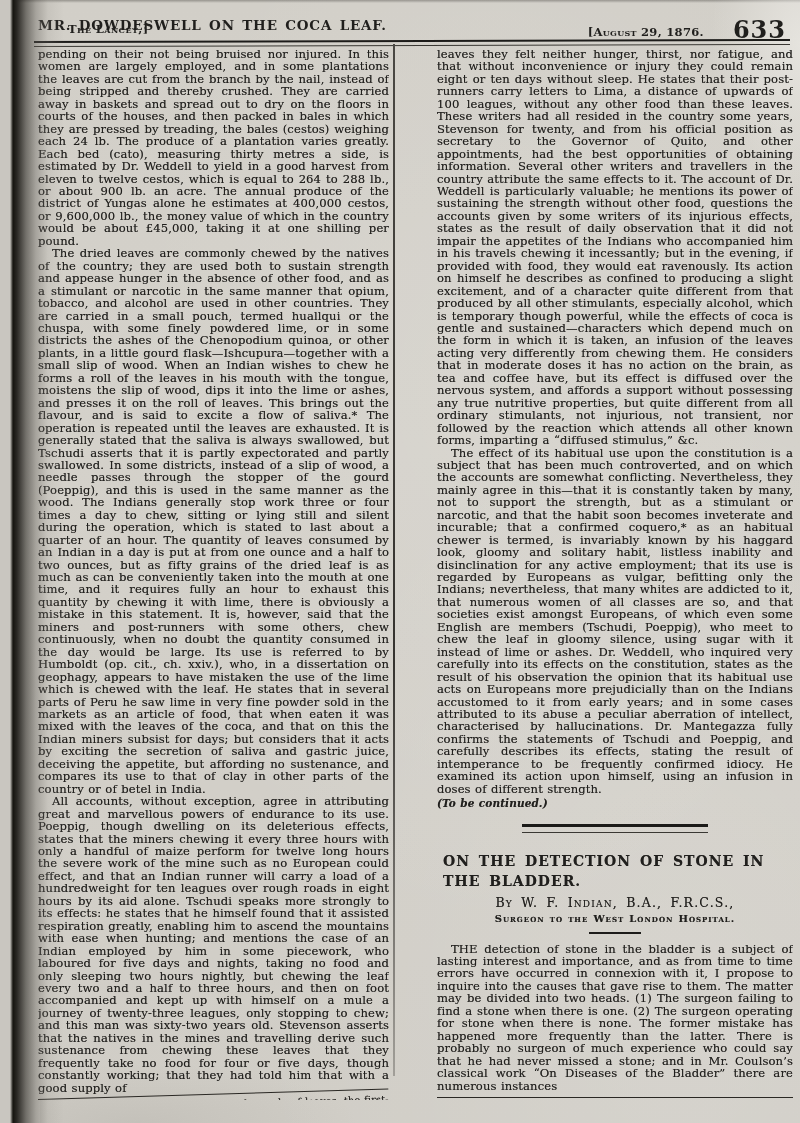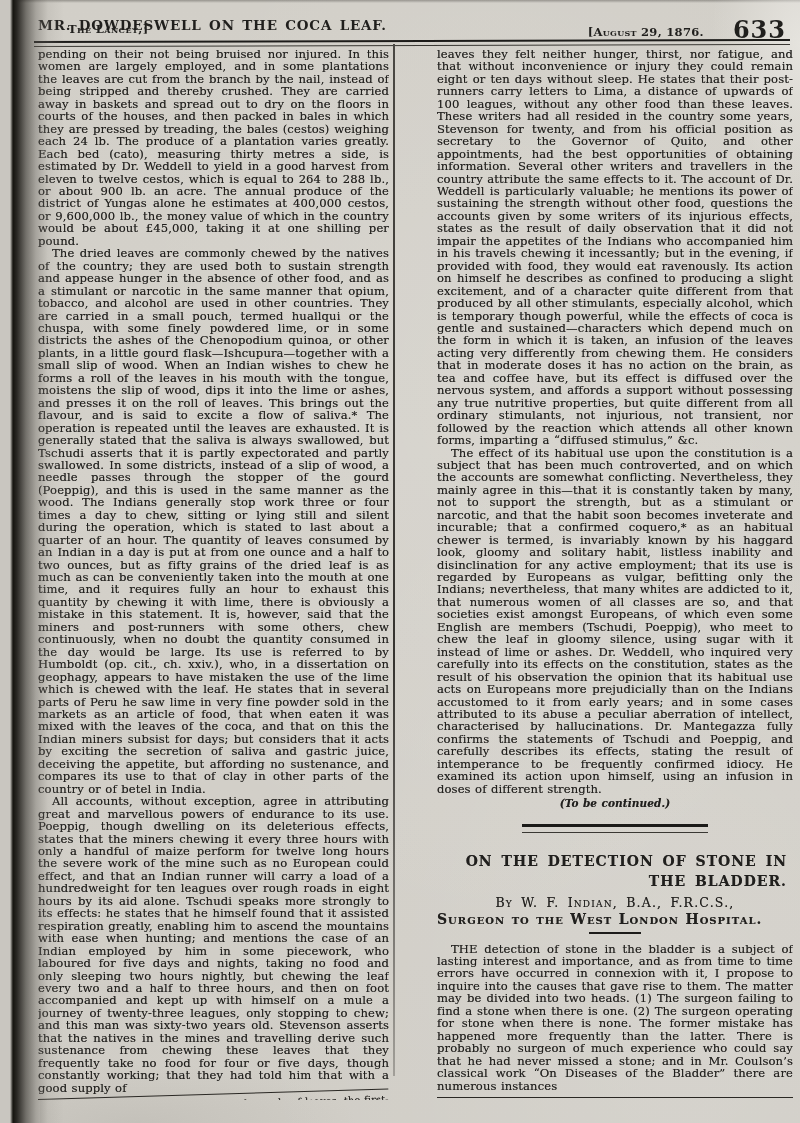--- a/index.html
+++ b/index.html
@@ -43,29 +43,29 @@
   .col p.noindent{text-indent:0;}
   .col-left{left:38px;width:351px;height:1052px;}
   .col-right{left:398px;width:356px;height:1052px;margin-left:39px;}
   .col-rule{position:absolute;left:393px;top:44px;width:1.5px;height:1032px;
     background:linear-gradient(180deg,#4a4843 0%,#35332f 60%,rgba(70,68,63,.35) 100%);}
 
   .footnote{font-size:9.8px;line-height:11.2px;border-top:1px solid #2a2824;margin-top:5px;padding-top:4px;}
   .footnote p{text-indent:12px;}
   .footnote.tilted{transform:rotate(-1.7deg);transform-origin:0 50%;}
 
-  .continued{text-align:center;font-style:italic;font-weight:bold;font-size:10.5px;margin-top:2px !important;text-indent:0 !important;}
+  .continued{text-align:left;font-style:italic;font-weight:bold;font-size:10.5px;margin-top:2px !important;text-indent:0 !important;}
 
   .article-sep{width:186px;margin:14px auto 0 auto;height:5px;
     border-top:3px solid #1b1a18;border-bottom:1px solid #3a3833;}
 
-  .a2-title{margin:18px 6px 2px 6px;text-align:right;font-weight:bold;font-size:14px;
+  .a2-title{margin:18px 6px 2px 6px;text-align:left;font-weight:bold;font-size:14px;
     line-height:20px;letter-spacing:1px;word-spacing:3px;text-indent:0;}
   .a2-byline{text-align:center;font-variant:small-caps;font-size:12.5px;letter-spacing:1.2px;word-spacing:3px;margin-top:6px;}
-  .a2-affil{text-align:left;font-variant:small-caps;font-weight:bold;font-size:14px;letter-spacing:1px;margin-top:4px;}
+  .a2-affil{text-align:center;font-variant:small-caps;font-weight:bold;font-size:10px;letter-spacing:1px;margin-top:4px;}
   .short-rule{width:52px;height:2px;background:#1d1c1a;margin:6px auto 9px auto;}
 
   .stain1{position:absolute;right:0;top:0;width:90px;height:220px;pointer-events:none;
     background:radial-gradient(ellipse at 100% 20%, rgba(245,244,240,.55) 0%, rgba(245,244,240,0) 70%);}
   .stain2{position:absolute;left:40px;bottom:0;width:320px;height:60px;pointer-events:none;
     background:radial-gradient(ellipse at 30% 100%, rgba(160,157,150,.25) 0%, rgba(160,157,150,0) 70%);}
 </style>
 </head>
 <body>
 

